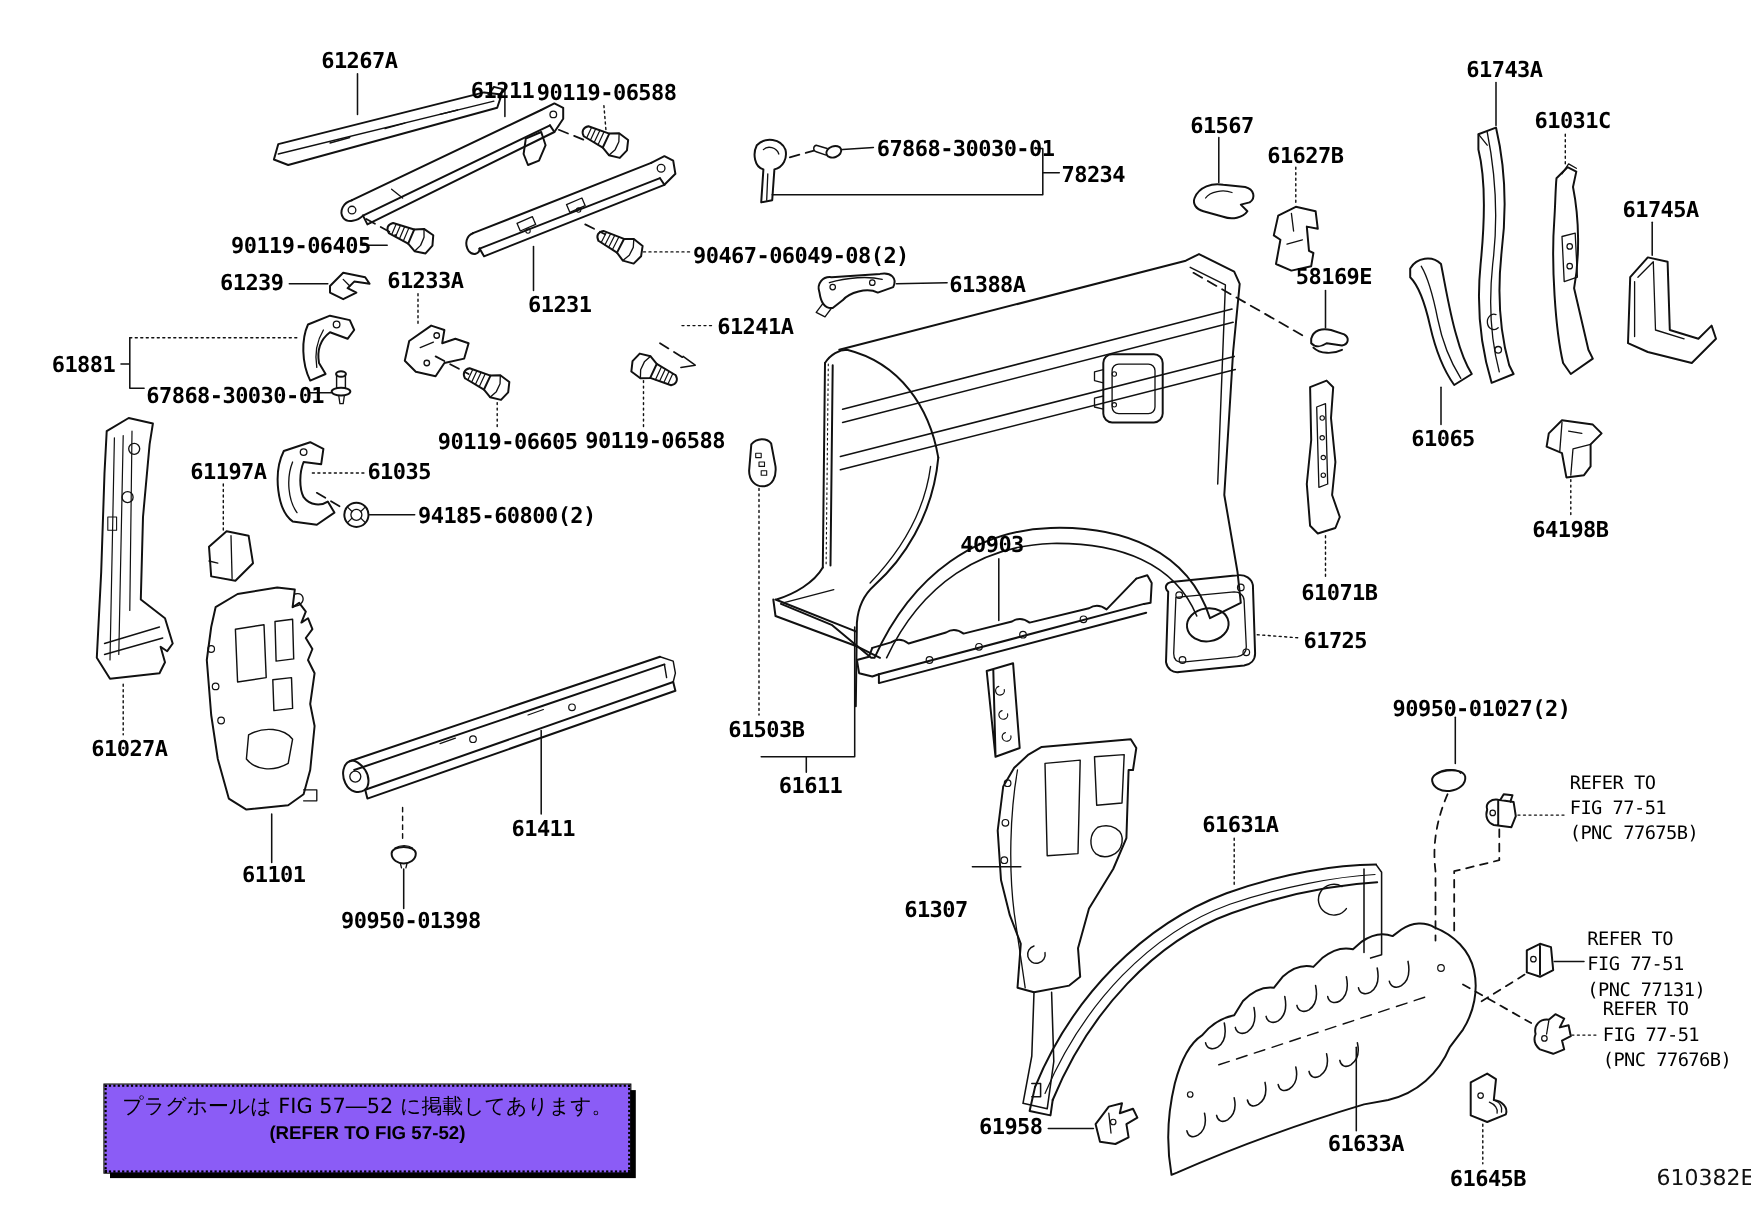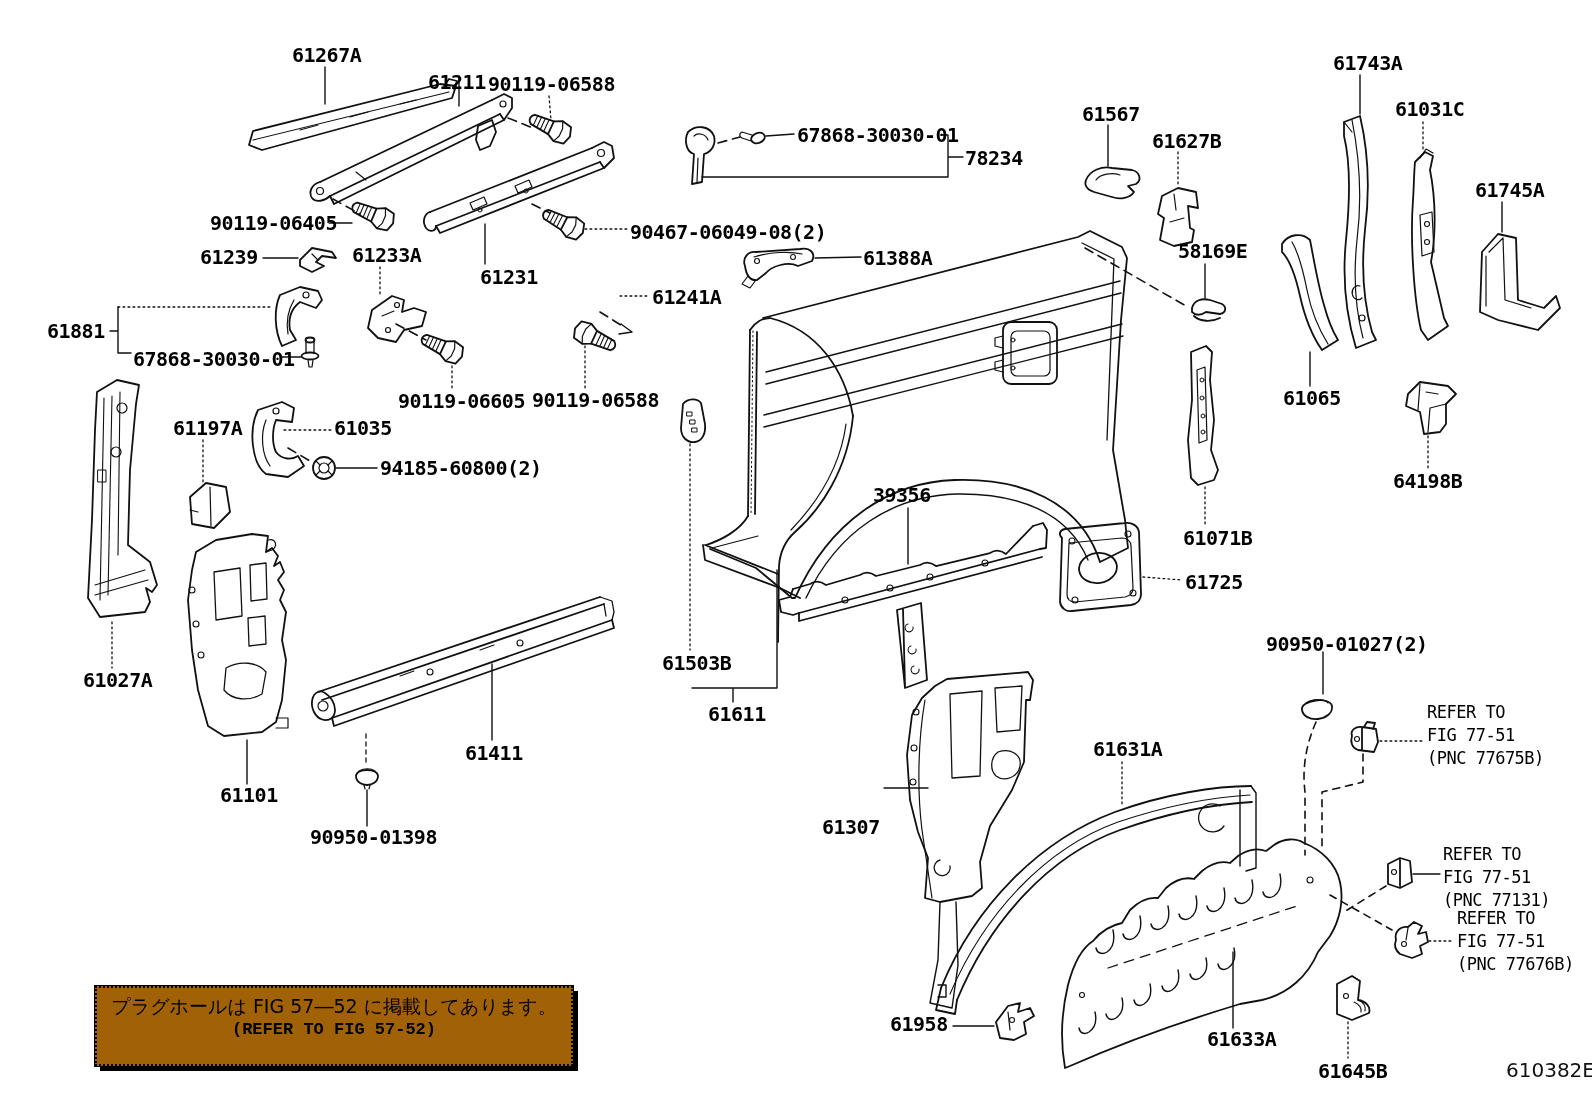--- a/index.html
+++ b/index.html
@@ -3,26 +3,26 @@
 <meta charset="utf-8">
 <style>
   html,body{margin:0;padding:0;background:#fff;}
   .stage{position:relative;width:1592px;height:1099px;background:#ffffff;overflow:hidden;
          font-family:"DejaVu Sans Mono",monospace;}
   svg.art{position:absolute;left:0;top:0;}
   .lab{position:absolute;font-family:"DejaVu Sans Mono",monospace;font-weight:700;
        font-size:20px;letter-spacing:-0.5px;color:#000;white-space:nowrap;line-height:1;}
   .ref{position:absolute;font-family:"DejaVu Sans Mono",monospace;font-weight:400;
        font-size:17px;letter-spacing:-0.5px;color:#000;white-space:nowrap;line-height:23px;}
-  .notebox{position:absolute;left:95px;top:986px;width:478px;height:80px;background:#a16207;
+  .notebox{position:absolute;left:95px;top:986px;width:478px;height:80px;background:#8b5cf6;
            border:2px dotted #000;outline:1px solid #000;box-shadow:5px 5px 0 #000;
            text-align:center;padding-top:6px;box-sizing:border-box;}
   .notebox .l1{font-family:"DejaVu Sans",sans-serif;font-size:19px;line-height:25px;color:#000;}
   .notebox .l2{font-family:"DejaVu Sans",sans-serif;font-size:16.5px;line-height:22px;color:#000;}
-  .notebox .l3{font-family:Liberation Mono, monospace;font-weight:700;font-size:17px;line-height:22px;color:#000;}
+  .notebox .l3{font-family:Liberation Sans, sans-serif;font-weight:700;font-size:17px;line-height:22px;color:#000;}
   .figcode{position:absolute;left:1506px;top:1058px;font-family:"DejaVu Sans",sans-serif;
            font-size:20px;color:#111;}
 </style>
 </head>
 <body>
 
 <div class="stage">
 
 <svg class="art" width="1592" height="1099" viewBox="0 0 1592 1099" fill="none" stroke="#111" stroke-width="1.8" stroke-linecap="round" stroke-linejoin="round">
 
@@ -391,21 +391,21 @@
   <span class="lab" style="left:652px;top:287px">61241A</span>
   <span class="lab" style="left:47px;top:321px">61881</span>
   <span class="lab" style="left:133px;top:349px">67868-30030-01</span>
   <span class="lab" style="left:398px;top:391px">90119-06605</span>
   <span class="lab" style="left:532px;top:390px">90119-06588</span>
   <span class="lab" style="left:173px;top:418px">61197A</span>
   <span class="lab" style="left:334px;top:418px">61035</span>
   <span class="lab" style="left:380px;top:458px">94185-60800(2)</span>
   <span class="lab" style="left:1283px;top:388px">61065</span>
   <span class="lab" style="left:1393px;top:471px">64198B</span>
-  <span class="lab" style="left:873px;top:485px">39356</span>
+  <span class="lab" style="left:873px;top:485px">40903</span>
   <span class="lab" style="left:1183px;top:528px">61071B</span>
   <span class="lab" style="left:1185px;top:572px">61725</span>
   <span class="lab" style="left:1266px;top:634px">90950-01027(2)</span>
   <span class="lab" style="left:662px;top:653px">61503B</span>
   <span class="lab" style="left:83px;top:670px">61027A</span>
   <span class="lab" style="left:708px;top:704px">61611</span>
   <span class="lab" style="left:465px;top:743px">61411</span>
   <span class="lab" style="left:822px;top:817px">61307</span>
   <span class="lab" style="left:1093px;top:739px">61631A</span>
   <span class="lab" style="left:310px;top:827px">90950-01398</span>

